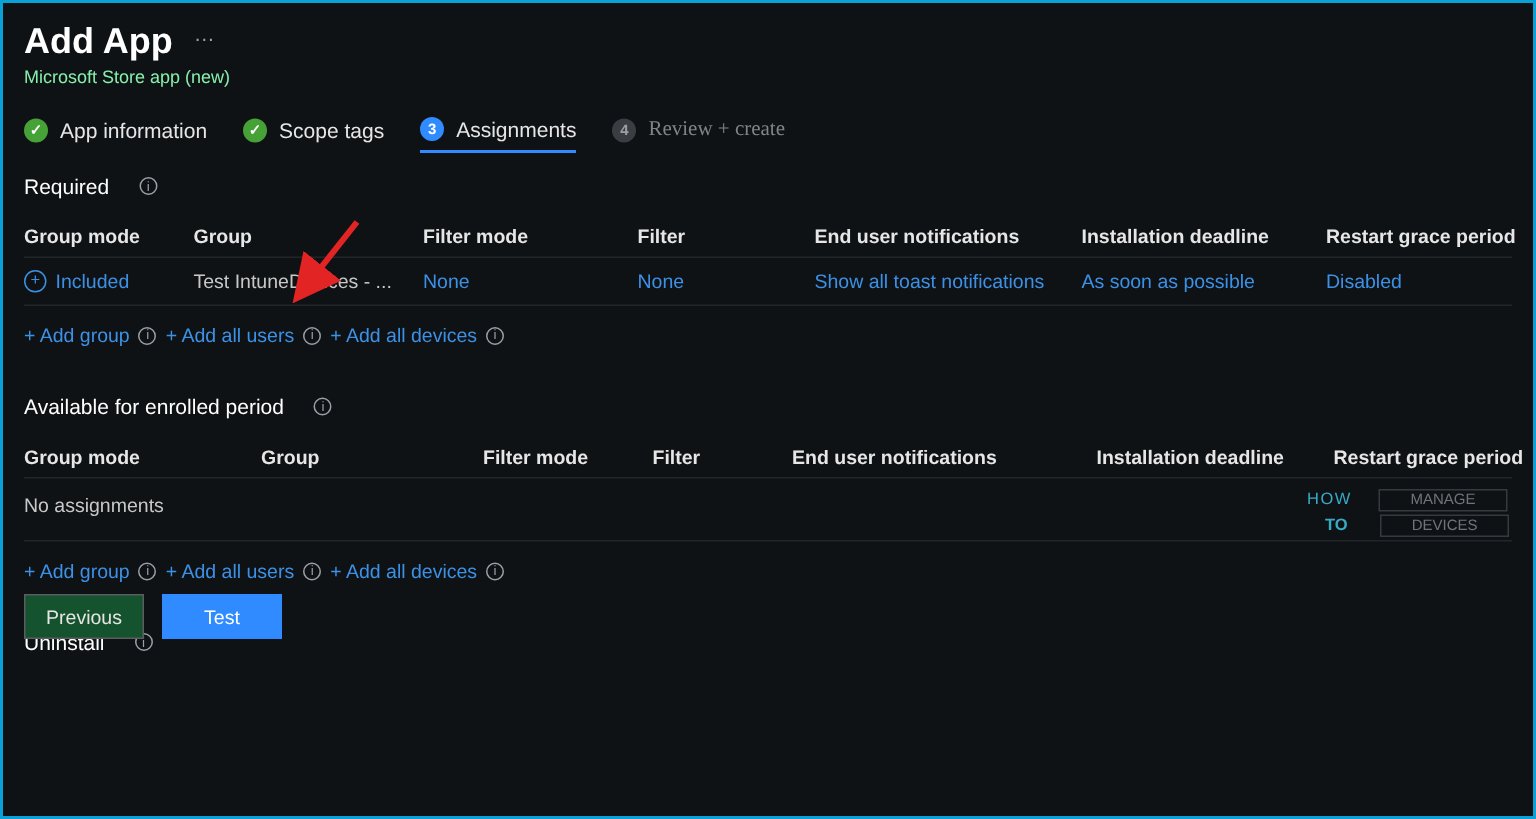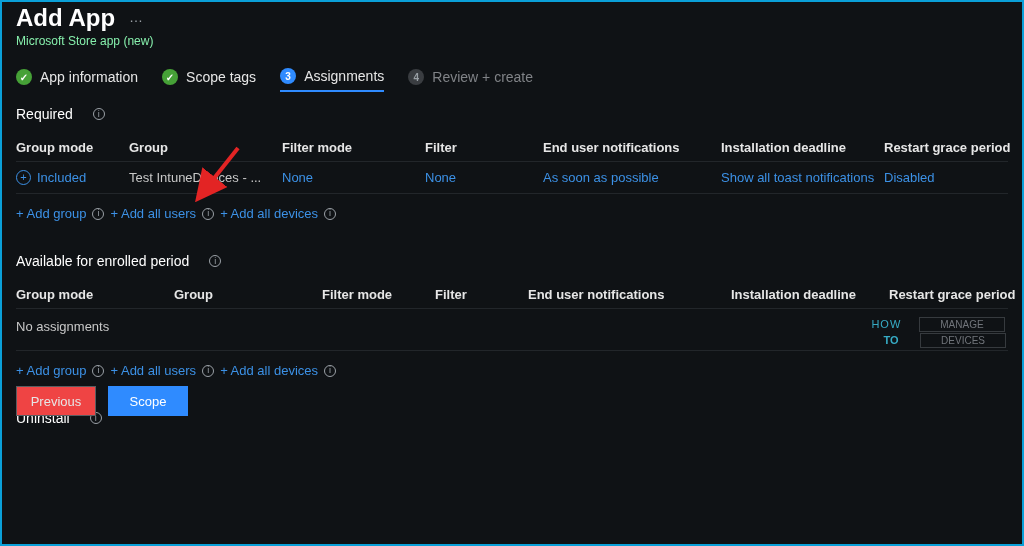--- a/index.html
+++ b/index.html
@@ -5,48 +5,48 @@
   * { box-sizing: border-box; margin: 0; padding: 0; }
   html, body { width: 1024px; height: 546px; overflow: hidden; }
   body {
     font-family: "Segoe UI", Arial, sans-serif;
     font-size: 13px;
     background: #0f1215;
     color: #e6e6e6;
     border: 2px solid #0aa0d8;
   }
   .page { padding: 0 14px; position: relative; }
-  .title { font-size: 24px; font-weight: 600; color: #fff; margin-top: 2px; }
+  .title { font-size: 24px; font-weight: 600; color: #fff; margin-top: 12px; }
   .title-row { display: flex; align-items: center; gap: 14px; }
   .title-more { color: #9aa0a6; font-size: 14px; cursor: pointer; }
   .subtitle { font-size: 12px; color: #86efac; margin-top: 2px; margin-bottom: 20px; }
   .wizard { display: flex; align-items: center; gap: 24px; border-bottom: 0; margin: 6px 0 14px 0; }
   .step { display: flex; align-items: center; gap: 8px; padding-bottom: 6px; }
   .step.active { border-bottom: 2px solid #2f8bff; }
   .step-label { font-size: 14px; color: #e6e6e6; text-align: center; }
-  .step.pending .step-label { color: #808387; }
+  .step.pending .step-label { color: #808387; font-family: Liberation Serif, serif; }
   .check { width: 16px; height: 16px; border-radius: 50%; background: #46a137; display: inline-flex; align-items: center; justify-content: center; color: #fff; font-size: 10px; font-weight: bold; }
   .num { width: 16px; height: 16px; border-radius: 50%; background: #2f8bff; color: #fff; display: inline-flex; align-items: center; justify-content: center; font-size: 10px; font-weight: 600; }
   .num.pending { background: #3a3d41; color: #9aa0a6; }
   .section-title { font-size: 14px; font-weight: 400; color: #fff; margin: 10px 0 8px 0; display:flex; align-items:center; gap:20px; }
   .info { width: 12px; height: 12px; border: 1px solid #9aa0a6; border-radius: 50%; display: inline-flex; align-items:center; justify-content:center; font-size:9px; color:#9aa0a6; line-height:1; }
   .table-head, .row, .table-head2, .row2 { display: grid; align-items: center; column-gap: 8px; }
   .table-head  { grid-template-columns: 105px 145px 135px 110px 170px 155px 150px 20px; font-size: 13px; font-weight:600; color: #e6e6e6; padding: 10px 0 6px 0; border-bottom:1px solid #22262a; }
   .row         { grid-template-columns: 105px 145px 135px 110px 170px 155px 150px 20px; padding: 8px 0; border-bottom:1px solid #22262a; }
   .table-head2 { grid-template-columns: 150px 140px 105px 85px 195px 150px 155px; font-size: 13px; font-weight:600; color: #e6e6e6; padding: 10px 0 6px 0; border-bottom:1px solid #22262a; }
   .row2        { padding: 10px 0 16px 0; color:#c8c8c8; border-bottom:1px solid #22262a; }
   .incl { color:#3c91e6; display:flex; align-items:center; gap:6px; }
   .plus-circle { width:15px; height:15px; border:1.5px solid #3c91e6; border-radius:50%; display:inline-flex; align-items:center; justify-content:center; color:#3c91e6; font-size:11px; line-height:1; }
   .link { color:#3c91e6; cursor:pointer; }
   .muted { color:#c8c8c8; }
   .adders { display:flex; align-items:center; gap:6px; padding: 12px 0 22px 0; }
   .adders .link { font-size:13px; }
   .footer { position:absolute; left:14px; bottom:10px; display:flex; gap:12px; }
   .btn { min-width:80px; height:30px; display:inline-flex; align-items:center; justify-content:center; font-size:13px; cursor:pointer; }
-  .btn.secondary { background:#ef4444; color:#e6e6e6; border:1px solid #5a5d61; }
+  .btn.secondary { background:#14532d; color:#e6e6e6; border:1px solid #5a5d61; }
   .btn.primary { background:#2f8bff; color:#fff; border:1px solid #2f8bff; }
   .arrow { position:absolute; left:192px; top:142px; pointer-events:none; }
   .watermark { position:absolute; right:16px; bottom:78px; color:#3bbcd8; font-family: sans-serif; text-align:left; opacity:.9; }
   .watermark .how { font-size:11px; font-weight:400; letter-spacing:1px; }
   .watermark .to { font-size:11px; font-weight:700;margin-left:12px; }
   .watermark .md { font-size:10px; color:#7b7f85; border:1px solid #3b3f43; padding:1px 20px; display:inline-block; margin-left:18px; }
 </style>
 </head>
 <body>
 
@@ -93,22 +93,22 @@
   </div>
 
   <div class="row">
     <div class="incl">
       <span class="plus-circle">+</span>
       <span>Included</span>
     </div>
     <div class="muted">Test IntuneDevices - ...</div>
     <div class="link">None</div>
     <div class="link">None</div>
+    <div class="link">Show all toast notifications</div>
     <div class="link">As soon as possible</div>
-    <div class="link">Show all toast notifications</div>
     <div class="link">Disabled</div>
 
   </div>
 
   <div class="adders">
     <span class="link">+ Add group</span>
     <span class="info">i</span>
     <span class="link">+ Add all users</span>
     <span class="info">i</span>
     <span class="link">+ Add all devices</span>
@@ -140,21 +140,21 @@
     <span class="info">i</span>
   </div>
 
   <div class="section-title">
     <span>Uninstall</span>
     <span class="info">i</span>
   </div>
 
   <div class="footer">
     <div class="btn secondary">Previous</div>
-    <div class="btn primary">Scope</div>
+    <div class="btn primary">Test</div>
   </div>
 
   <svg class="arrow" width="48" height="58">
     <defs>
       <marker id="ah" markerWidth="8" markerHeight="8" refX="6" refY="4" orient="auto">
         <path d="M0,0 L8,4 L0,8 Z" fill="#e32424"></path>
       </marker>
     </defs>
     <line x1="44" y1="4" x2="6" y2="52" stroke="#e32424" stroke-width="4" marker-end="url(#ah)"></line>
   </svg>

